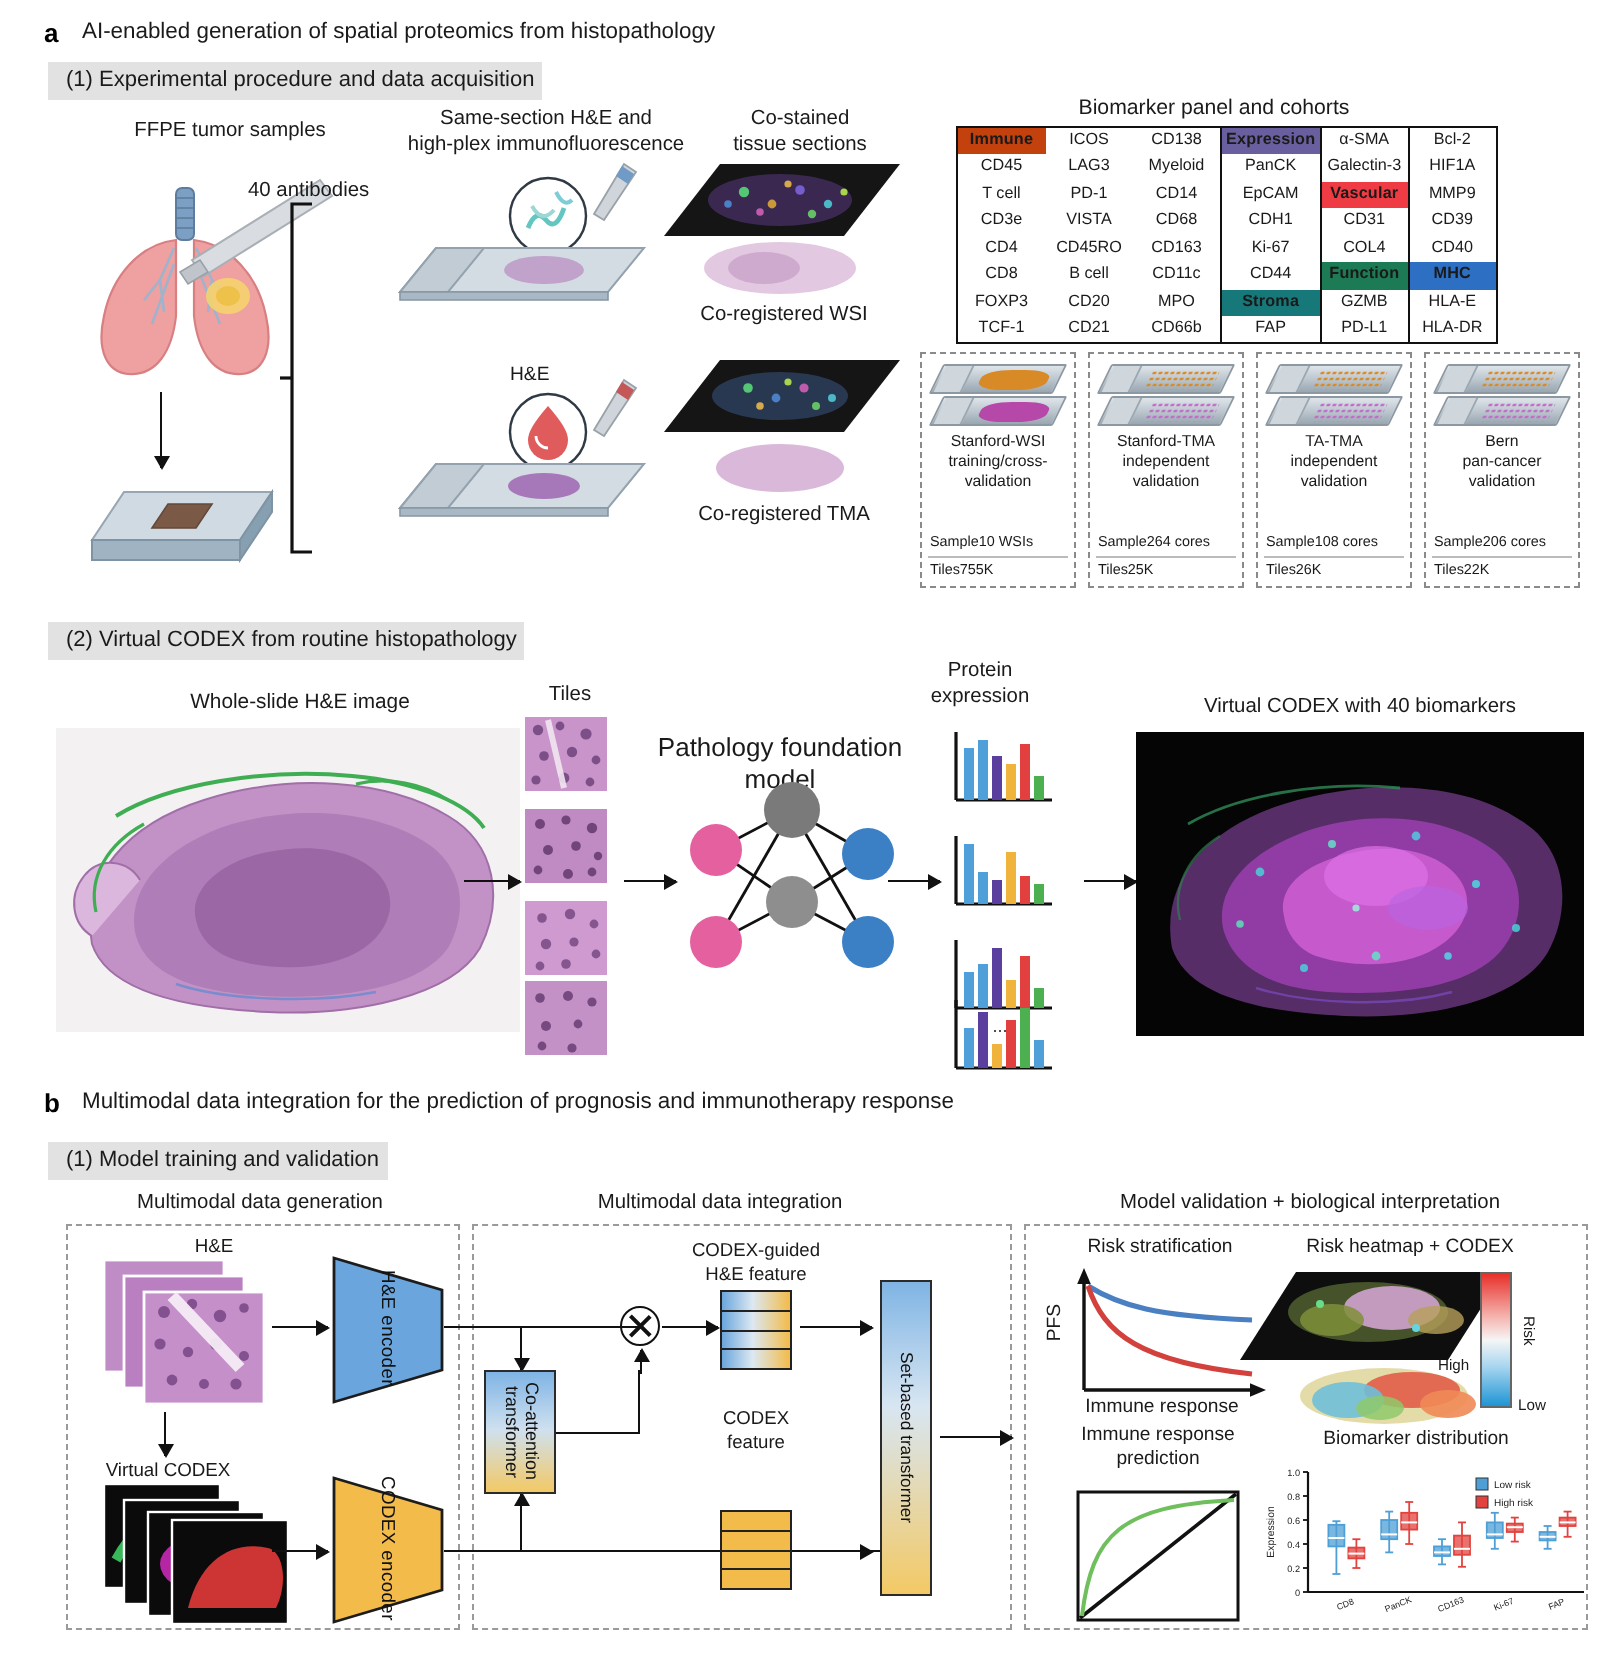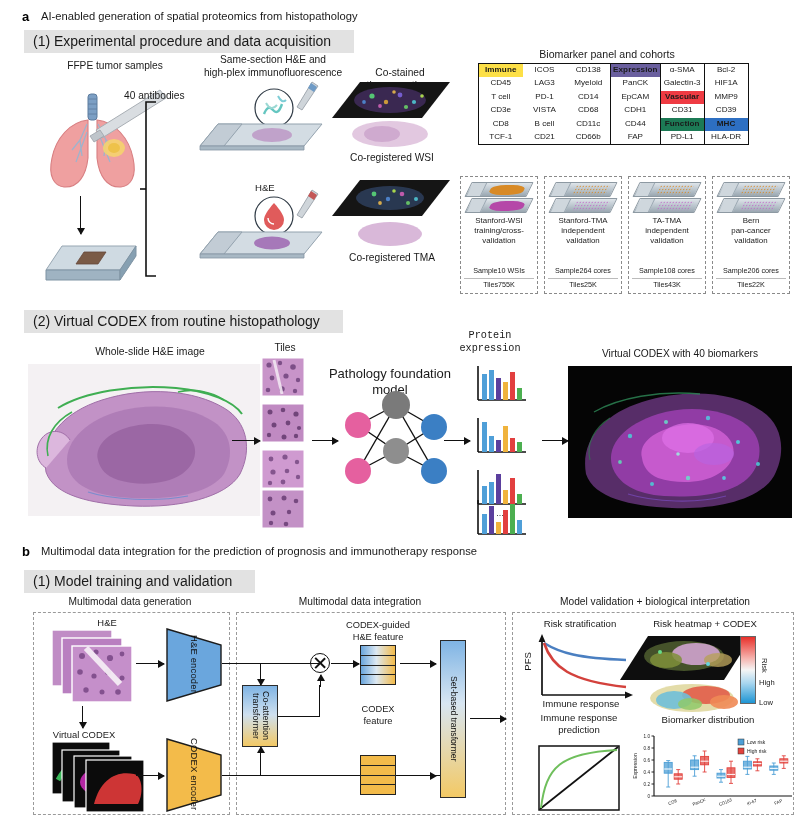--- a/index.html
+++ b/index.html
@@ -11,22 +11,22 @@
     position: relative;
     overflow: hidden;
     -webkit-font-smoothing: antialiased;
   }
   .abs { position: absolute; }
 
   
   .panel-letter { font-weight: bold; font-size: 13px; color:#000; }
   .panel-title { font-size: 11.2px; color:#1a1a1a; }
   .section-band {
-    background:#e2e2e2; font-size:14px; color:#1a1a1a;
-    padding:3px 23px 4px 9px; display:inline-block; white-space:nowrap;
+    background:#e2e2e2; font-size:11px; color:#1a1a1a;
+    padding:3px 4px 4px 9px; display:inline-block; white-space:nowrap;
   }
   .caption { font-size:10.2px; text-align:center; line-height:1.25; color:#1a1a1a; }
   .caption.small { font-size:9.3px; }
   .tiny { font-size:7.6px; }
 
   
   .bm-title { font-size:10.6px; text-align:center; width:100%; }
   table.bm { border-collapse:collapse; border:1.1px solid #111; background:#fff; }
   table.bm td {
     font-size:8.1px; text-align:center; color:#1a1a1a;
@@ -37,21 +37,21 @@
   td.sep-l { border-left:1.1px solid #111; }
 
   
   .cohort {
     border:1.2px dashed #8a8a8a; background:#fff;
     padding:4px 3px 3px 3px; width:78px; height:118px;
     display:flex; flex-direction:column; align-items:center;
   }
   .cohort .cname { font-size:7.9px; text-align:center; line-height:1.25; margin-top:3px; }
   .cohort .stats { width:100%; margin-top:auto; font-size:7.2px; }
-  .cohort .srow { display:flex; justify-content:center; padding:0 1px; line-height:1.45; }
+  .cohort .srow { display:flex; justify-content:flex-start; padding:0 1px; line-height:1.45; }
 
   
   .slide { width:62px; height:15px; position:relative; margin-top:1px; }
   .slide .glass {
     position:absolute; inset:0;
     background:linear-gradient(180deg,#dfe5ea 0%,#b9c4cc 55%,#9aa7b1 100%);
     border:.7px solid #8d99a2; border-radius:1px;
     transform: skewX(-26deg);
   }
   .slide .frost {
@@ -124,21 +124,21 @@
   <span class="section-band">(1) Experimental procedure and data acquisition</span>
 </div>
 
 <div class="abs caption" style="left:25px; top:60px; width:180px;">FFPE tumor samples</div>
 
 <div class="abs caption" style="left:183px; top:54px; width:180px;">
   <div>Same-section H&amp;E and</div>
   <div>high-plex immunofluorescence</div>
 </div>
 
-<div class="abs caption" style="left:340px; top:54px; width:120px;margin-top:13px;">
+<div class="abs caption" style="left:340px; top:54px; width:120px;">
   <div>Co-stained</div>
   <div>tissue sections</div>
 </div>
 
 <svg class="abs" style="left:30px; top:92px;" width="130" height="115">
   <rect x="58" y="2" width="9" height="26" rx="3" fill="#7c9fc4" stroke="#5d7c9e" stroke-width="1"></rect>
   <line x1="58" y1="7" x2="67" y2="7" stroke="#5d7c9e" stroke-width=".8"></line>
   <line x1="58" y1="12" x2="67" y2="12" stroke="#5d7c9e" stroke-width=".8"></line>
   <line x1="58" y1="17" x2="67" y2="17" stroke="#5d7c9e" stroke-width=".8"></line>
   <line x1="58" y1="22" x2="67" y2="22" stroke="#5d7c9e" stroke-width=".8"></line>
@@ -240,21 +240,21 @@
   <ellipse cx="60" cy="58" rx="32" ry="12" fill="#cfa6cf" opacity=".8"></ellipse>
 </svg>
 <div class="abs caption" style="left:328px; top:252px; width:128px;">Co-registered TMA</div>
 
 <div class="abs bm-title" style="left:442px; top:48px; width:330px;">Biomarker panel and cohorts</div>
 
 <div class="abs" style="left:478px; top:63px;">
   <table class="bm">
     <tbody id="bm-body">
         <tr>
-          <td class="grp" style="background: #fde047;">Immune</td>
+          <td class="grp" style="background: #c2410c;">Immune</td>
           <td>ICOS</td>
           <td>CD138</td>
           <td class="sep-l grp" style="background: rgb(106, 95, 158);">Expression</td>
           <td class="sep-l">α-SMA</td>
           <td class="sep-l">Bcl-2</td>
         </tr>
         <tr>
           <td>CD45</td>
           <td>LAG3</td>
           <td>Myeloid</td>
@@ -272,26 +272,42 @@
         </tr>
         <tr>
           <td>CD3e</td>
           <td>VISTA</td>
           <td>CD68</td>
           <td class="sep-l">CDH1</td>
           <td class="sep-l">CD31</td>
           <td class="sep-l">CD39</td>
         </tr>
         <tr>
+          <td>CD4</td>
+          <td>CD45RO</td>
+          <td>CD163</td>
+          <td class="sep-l">Ki-67</td>
+          <td class="sep-l">COL4</td>
+          <td class="sep-l">CD40</td>
+        </tr>
+        <tr>
           <td>CD8</td>
           <td>B cell</td>
           <td>CD11c</td>
           <td class="sep-l">CD44</td>
           <td class="sep-l grp" style="background: rgb(28, 122, 85);">Function</td>
           <td class="sep-l grp" style="background: rgb(45, 111, 194);">MHC</td>
+        </tr>
+        <tr>
+          <td>FOXP3</td>
+          <td>CD20</td>
+          <td>MPO</td>
+          <td class="sep-l grp" style="background: rgb(23, 120, 122);">Stroma</td>
+          <td class="sep-l">GZMB</td>
+          <td class="sep-l">HLA-E</td>
         </tr>
         <tr>
           <td>TCF-1</td>
           <td>CD21</td>
           <td>CD66b</td>
           <td class="sep-l">FAP</td>
           <td class="sep-l">PD-L1</td>
           <td class="sep-l">HLA-DR</td>
         </tr>
       </tbody>
@@ -366,21 +382,21 @@
 independent
 validation</div>
       <div class="stats">
         <div class="srow">
           <span>Sample</span>
           <span>108 cores</span>
         </div>
         <div style="border-top:.7px solid #bbb;margin:1px 0;"></div>
         <div class="srow">
           <span>Tiles</span>
-          <span>43K</span>
+          <span>26K</span>
         </div>
       </div>
     </div>
   <div class="cohort">
       <div class="slide">
         <div class="glass"></div>
         <div class="frost"></div>
         <div class="spec dots" style="color: rgb(216, 138, 38); border-radius: 2px;"></div>
       </div>
       <div class="slide">
@@ -501,21 +517,21 @@
   <circle cx="28" cy="40" r="13" fill="#e5609f"></circle>
   <circle cx="28" cy="86" r="13" fill="#e5609f"></circle>
   <circle cx="66" cy="20" r="14" fill="#7a7a7a"></circle>
   <circle cx="66" cy="66" r="13" fill="#8e8e8e"></circle>
   <circle cx="104" cy="42" r="13" fill="#3b7fc4"></circle>
   <circle cx="104" cy="86" r="13" fill="#3b7fc4"></circle>
 </svg>
 
 <div class="arrow-r" style="left:444px; top:440px; width:26px;"></div>
 
-<div class="abs caption" style="left:450px; top:330px; width:80px; font-size:10.2px;font-family:Liberation Mono, monospace;">
+<div class="abs caption" style="left:450px; top:330px; width:80px; font-size:10.2px;">
   <div>Protein</div>
   <div>expression</div>
 </div>
 
 <svg class="abs" style="left:470px; top:364px;" width="72" height="166">
   <g transform="translate(4,0)">
     <line x1="4" y1="2" x2="4" y2="36" stroke="#111" stroke-width="1.6"></line>
     <line x1="4" y1="36" x2="52" y2="36" stroke="#111" stroke-width="1.6"></line>
     <rect x="8" y="10" width="5" height="26" fill="#4f9fd8"></rect>
     <rect x="15" y="6" width="5" height="30" fill="#4f9fd8"></rect>
@@ -733,21 +749,21 @@
   <g transform="translate(22,50)">
     <ellipse cx="50" cy="16" rx="42" ry="14" fill="#e0d8a0" opacity=".9"></ellipse>
     <ellipse cx="64" cy="13" rx="24" ry="9" fill="#e2604c" opacity=".92"></ellipse>
     <ellipse cx="32" cy="18" rx="18" ry="9" fill="#6fbfd8" opacity=".9"></ellipse>
     <ellipse cx="82" cy="20" rx="14" ry="7" fill="#ef8a55" opacity=".9"></ellipse>
     <ellipse cx="48" cy="22" rx="12" ry="6" fill="#8fc96a" opacity=".85"></ellipse>
   </g>
 </svg>
 
 <div class="abs" style="left:740px; top:636px; width:16px; height:68px; background:linear-gradient(180deg,#e8302a 0%,#f5b2ad 32%,#f5f5f5 50%,#a8d6ef 70%,#1e95d4 100%); border:.6px solid #666;"></div>
-<div class="abs tiny" style="left:759px; top:634px;margin-top:44px;">High</div>
+<div class="abs tiny" style="left:719px; top:634px;margin-top:44px;">High</div>
 <div class="abs tiny" style="left:759px; top:698px;">Low</div>
 <div class="ylab-rot" style="left:760px; top:658px; font-size:7.6px; transform:rotate(0deg); writing-mode:vertical-rl;">Risk</div>
 
 <div class="abs caption" style="left:518px; top:712px; width:122px; font-size:9.6px; white-space:pre-line;">Immune response
 prediction</div>
 
 <svg class="abs" style="left:538px; top:745px;" width="82" height="68">
   <rect x="1" y="1" width="80" height="64" fill="#fff" stroke="#111" stroke-width="1.5"></rect>
   <line x1="2" y1="64" x2="80" y2="2" stroke="#111" stroke-width="1.8"></line>
   <path d="M3 63 C8 22 22 8 79 5" fill="none" stroke="#6fbf5c" stroke-width="2"></path>

